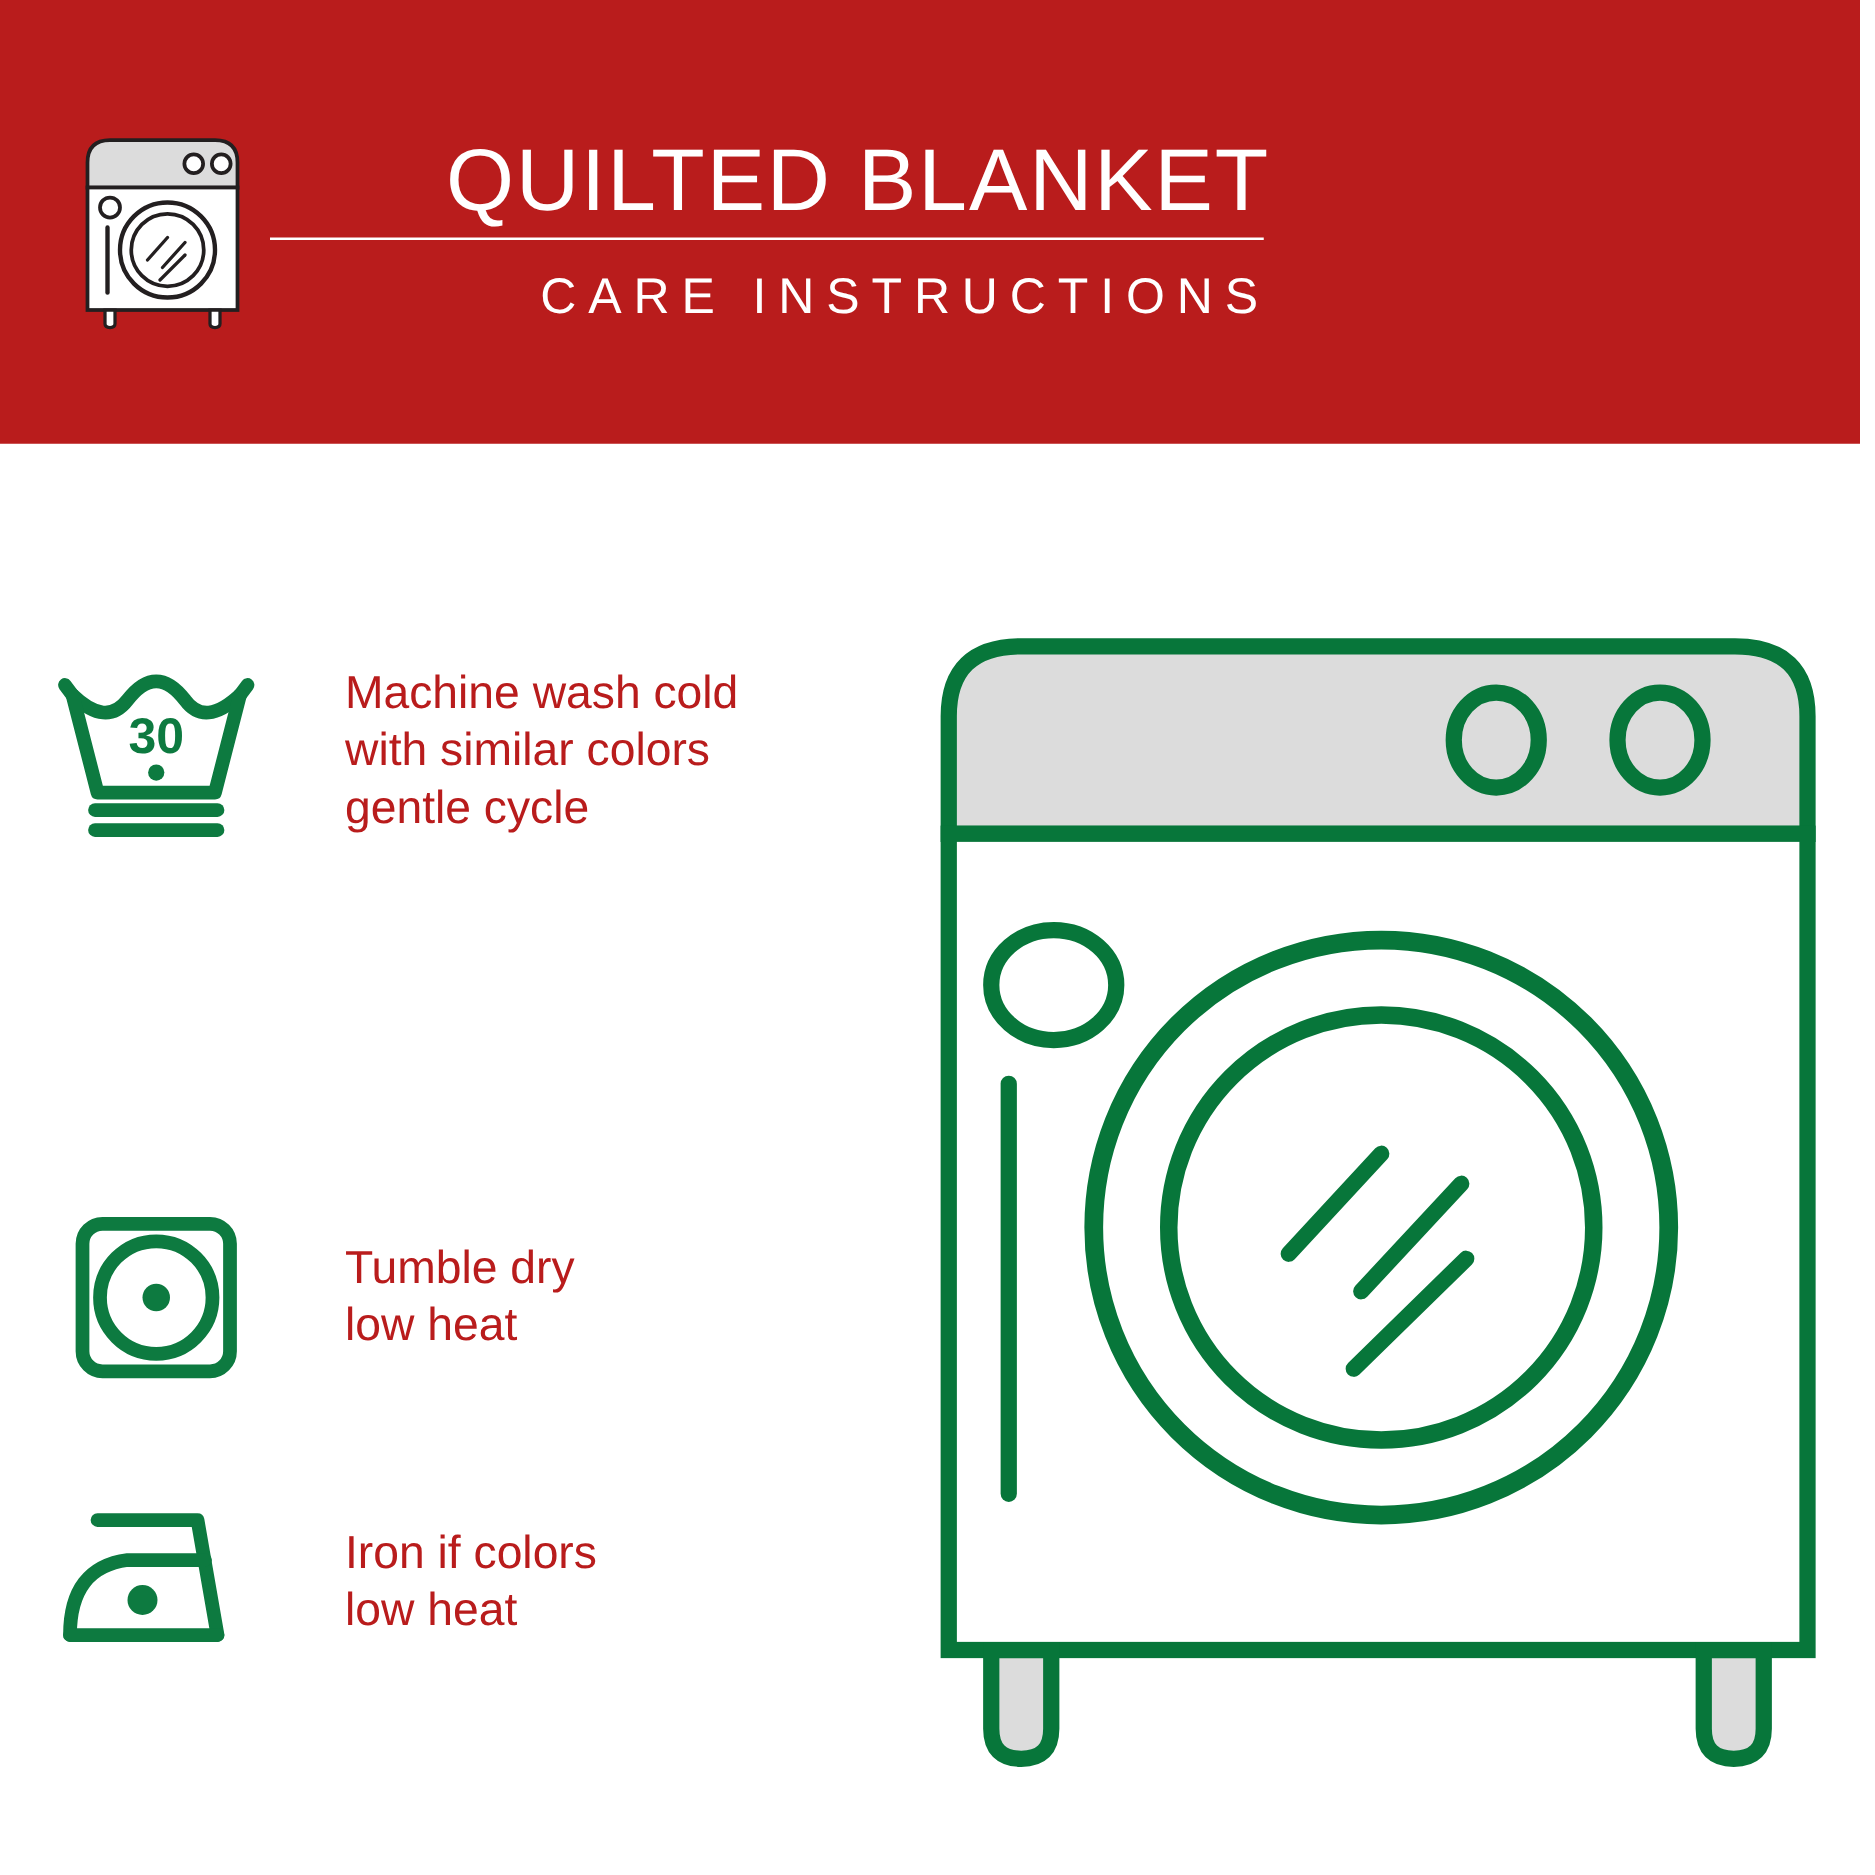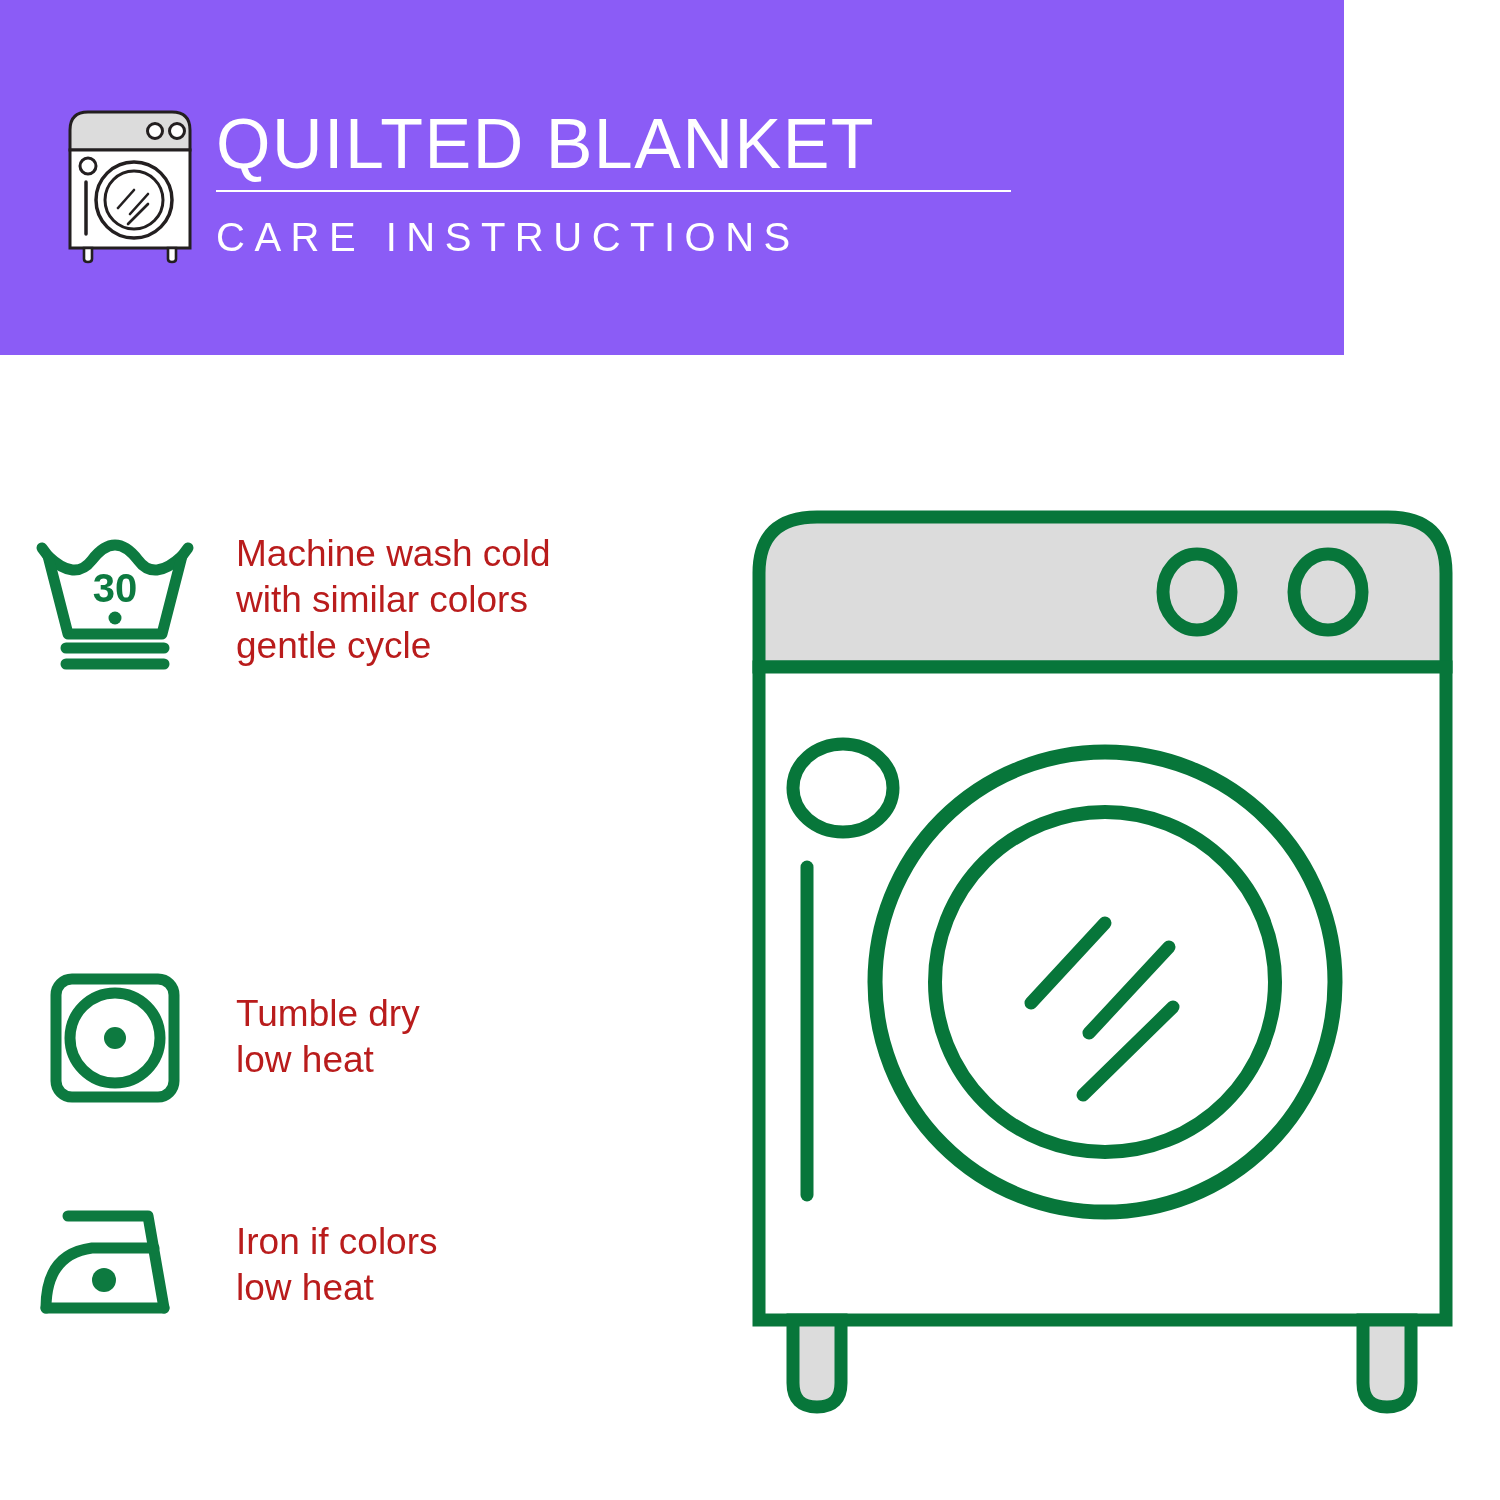--- a/index.html
+++ b/index.html
@@ -16,23 +16,24 @@
     height: 1500px;
     background: #ffffff;
     overflow: hidden;
   }
 
   
   .header-band {
     position: absolute;
     left: 0;
     top: 0;
-    width: 1344px;
+    width: 1488px;
     height: 355px;
-    background: #8b5cf6;
+    background: #b91c1c;
+    text-align: right;
   }
   .header-logo {
     position: absolute;
     left: 62px;
     top: 104px;
     width: 136px;
     height: 160px;
   }
   .header-text-block {
     position: absolute;
@@ -84,21 +85,22 @@
   .care-row-0 { top: 160px; height: 170px; }
   .care-row-1 { top: 375px; height: 155px; }
   .care-row-2 { top: 607px; height: 150px; }
   .care-row-3 { top: 840px; height: 140px; }
 
   .care-symbol {
     width: 230px;
     min-width: 230px;
     display: flex;
     align-items: center;
-    justify-content: center;
+    justify-content: flex-start;
+    margin-left: 40px;
   }
   .care-label {
     font-family: "Liberation Sans", sans-serif;
     font-size: 37px;
     font-weight: 400;
     color: #b91c1c;
     line-height: 46px;
     white-space: pre-line;
     padding-left: 6px;
   }

